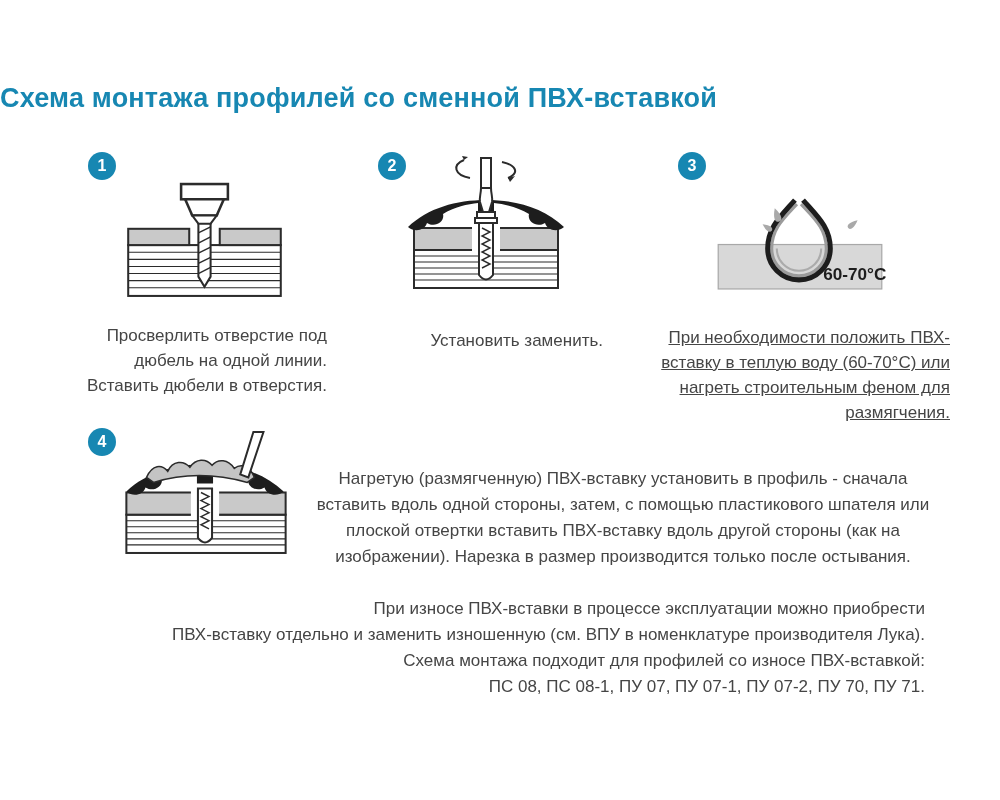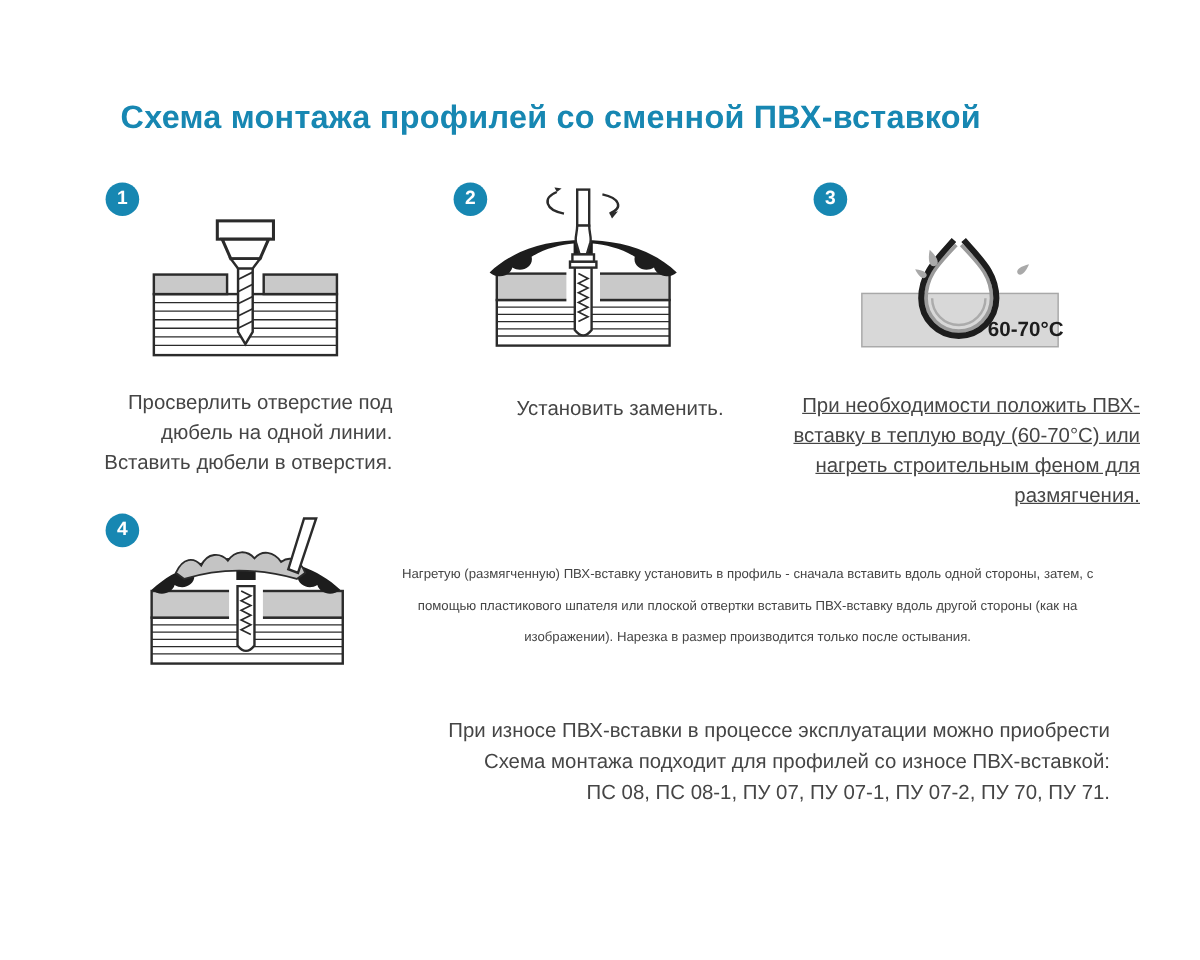--- a/index.html
+++ b/index.html
@@ -1,30 +1,30 @@
 <!DOCTYPE html>
 <html style="--accent: #1787b2; --body: #454545;"><head>
 <meta charset="utf-8">
 <style>
   :root { --accent:#1787b2; --body:#454545; --line:#2b2b2b; --gray:#c9c9c9; }
   * { margin:0; padding:0; box-sizing:border-box; }
   html,body { width:1000px; height:800px; background:#fff; overflow:hidden;
               font-family:"Liberation Sans", sans-serif; }
   .page { position:relative; width:1000px; height:800px; background:#fff; }
-  .title { position:absolute; top:83px; left:0; width:918px; text-align:center;
+  .title { position:absolute; top:83px; left:0; width:918px; text-align:left;
            font-size:27px; font-weight:bold; color:var(--accent); letter-spacing:0.2px; }
   .badge { position:absolute; width:28px; height:28px; border-radius:50%;
            background:var(--accent); color:#fff; font-weight:bold; font-size:16px;
            display:flex; align-items:center; justify-content:center; }
   .illus { position:absolute;text-align:center; }
   .illus svg { display:block; width:100%; height:100%; }
   .caption { position:absolute; text-align:right; font-size:17px; line-height:25px;
              color:var(--body); }
   .step4-text { position:absolute; left:312px; top:466px; width:622px; text-align:center;
-                font-size:11px; line-height:26px; color:var(--body); }
+                font-size:17px; line-height:26px; color:var(--body); }
   .footer { position:absolute; left:75px; top:596px; width:850px; text-align:right;
             font-size:17px; line-height:26px; color:var(--body); }
 </style>
 </head>
 <body>
 
 <div class="page">
 
   <div class="title">Схема монтажа профилей со сменной ПВХ-вставкой</div>
 
@@ -125,17 +125,18 @@
       <path d="M90,62 L98,66 L90,70 L98,74 L90,78 L98,82 L90,86 L98,90 L90,94 L98,98" fill="none" stroke="#2b2b2b" stroke-width="1.4"></path>
       <path d="M94,34 C64,34 36,42 16,61 C23,67 33,64 35,57 C43,62 53,56 51,48 C62,41 76,38 86,37 L86,53 L102,53 L102,37 C112,38 126,41 137,48 C135,56 145,62 153,57 C155,64 165,67 172,61 C152,42 124,34 94,34 Z" fill="#1d1d1d"></path>
       <path d="M36,47 C42,34 51,34 57,41 C62,30 73,30 79,37 C85,28 95,28 101,35 C107,28 117,29 123,38 C131,32 139,37 143,47 L136,52 C104,43 72,43 43,52 Z" fill="#c4c4c4" stroke="#2b2b2b" stroke-width="1.5"></path>
       <path d="M142,2 L152,2 L137,47 L129,44 Z" fill="#fff" stroke="#2b2b2b" stroke-width="2"></path>
     </svg>
   </div>
   <div class="step4-text">Нагретую (размягченную) ПВХ-вставку установить в профиль - сначала вставить вдоль одной стороны, затем, с помощью пластикового шпателя или плоской отвертки вставить ПВХ-вставку вдоль другой стороны (как на изображении). Нарезка в размер производится только после остывания.</div>
 
   <div class="footer">
     <div>При износе ПВХ-вставки в процессе эксплуатации можно приобрести</div>
+    <div>ПВХ-вставку отдельно и заменить изношенную (см. ВПУ в номенклатуре производителя Лука).</div>
     <div>Схема монтажа подходит для профилей со износе ПВХ-вставкой:</div>
     <div>ПС 08, ПС 08-1, ПУ 07, ПУ 07-1, ПУ 07-2, ПУ 70, ПУ 71.</div>
   </div>
 
 </div>
 
 </body></html>

